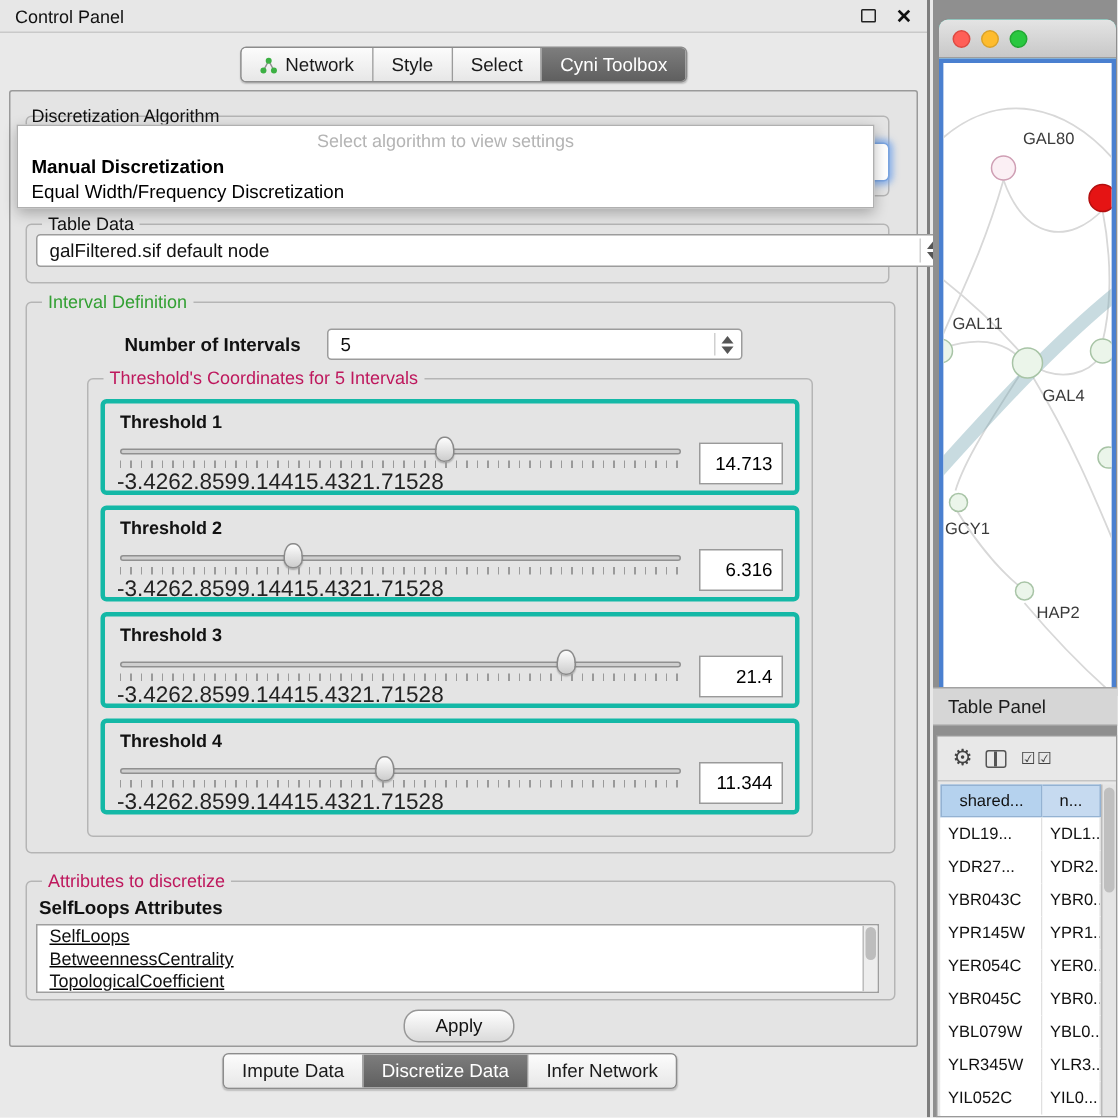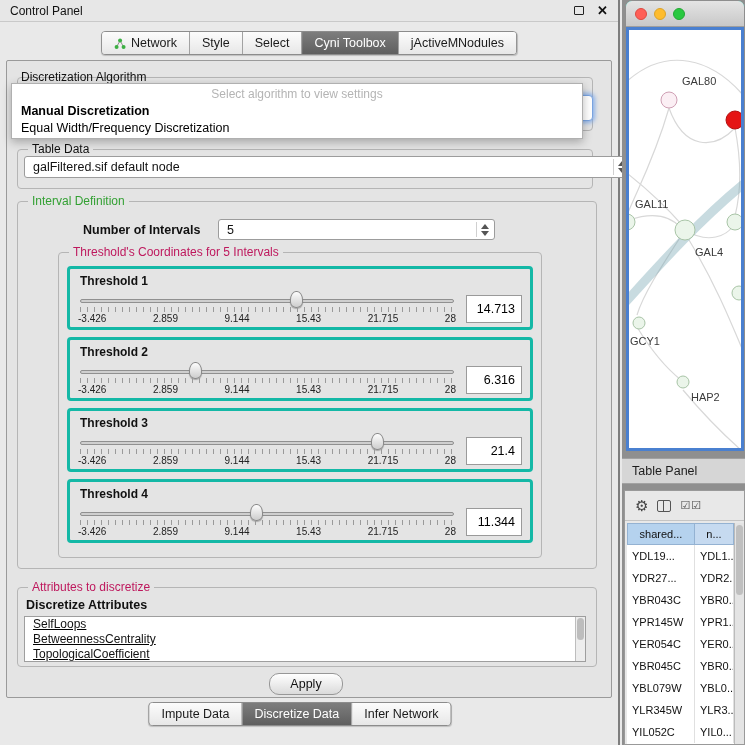--- a/index.html
+++ b/index.html
@@ -52,38 +52,38 @@
   .num-combo { position:absolute; left:200px; top:17px; width:277px; height:21px; }
   .thresholds-group { position:absolute; left:40px; top:50px; width:484px; height:306px; border:1px solid #b5b5b5; border-radius:4px; }
   .th-block { position:relative; margin:7px 8px 6px; height:64px; border:3px solid #14b8a6; border-radius:4px; background:#e4e4e4; }
   .th-block:first-of-type { margin-top:13px; }
   .th-label { position:absolute; top:5px; left:10px; font-weight:bold; font-size:12px; color:#111; }
   .th-row { position:absolute; left:8px; right:8px; top:20px; height:40px; display:flex; align-items:center; gap:10px; }
   .slider-area { flex:1; position:relative; height:40px; }
   .slider-track { position:absolute; left:2px; right:2px; top:10px; height:4px; background:#cfcfcf; border:1px solid #909090; border-radius:2px; }
   .slider-handle { position:absolute; top:2px; left:50%; width:13px; height:17px; margin-left:-6px; background:linear-gradient(#fdfdfd,#cdcdcd); border:1px solid #8a8a8a; border-radius:6px 6px 6px 6px / 9px 9px 6px 6px; box-shadow:0 1px 1px rgba(0,0,0,.25); }
   .slider-ticks { position:absolute; left:2px; right:2px; top:18px; height:5px; background:repeating-linear-gradient(to right, #9a9a9a 0 1px, transparent 1px 7px); }
-  .tick-labels { position:absolute; left:0; right:0; top:24px; display:flex; justify-content:space-between; font-size:10px; color:#222; }
+  .tick-labels { position:absolute; left:0; right:0; top:24px; display:flex; justify-content:flex-start; font-size:15px; color:#222; }
   .th-value { width:56px; height:28px; background:#fff; border:1px solid #9a9a9a; font-size:12.5px; color:#000; display:flex; align-items:center; justify-content:flex-end; padding-right:6px; }
 
   
   .attrs-group { left:10px; top:526px; width:580px; height:80px; }
   .attrs-header { position:absolute; left:8px; top:10px; font-size:12.5px; font-weight:bold; color:#111; }
   .listbox { position:absolute; left:6px; top:28px; width:562px; height:46px; background:#fff; border:1px solid #9e9e9e; overflow:hidden;text-decoration:underline; }
   .list-item { font-size:12px; color:#111; padding-left:8px; line-height:15px; }
   .vscroll { position:absolute; right:0; top:0; bottom:0; width:10px; background:#ededed; border-left:1px solid #bdbdbd; }
   .vthumb { position:absolute; left:1px; right:1px; top:1px; height:22px; background:#bdbdbd; border-radius:4px; }
 
   .apply-btn { position:absolute; left:262px; top:612px; width:74px; height:22px; border:1px solid #979797; border-radius:10px; background:linear-gradient(#ffffff,#dadada); font-size:12.5px; color:#111; font-family:"Liberation Sans", sans-serif; display:flex; align-items:center; justify-content:center; }
 
   .bottom-tabs { top:702px; left:300px; transform:translateX(-50%); }
 
   
   .right-col { position:absolute; left:622px; top:0; width:123px; height:745px; background:#8f8f8f; }
-  .net-window { position:absolute; left:3px; top:0; width:120px; height:452px; background:#5eead4; border:1px solid #8e8e8e; border-radius:7px 7px 0 0; overflow:hidden; }
+  .net-window { position:absolute; left:3px; top:12px; width:120px; height:452px; background:#5eead4; border:1px solid #8e8e8e; border-radius:7px 7px 0 0; overflow:hidden; }
   .mac-bar { height:26px; background:linear-gradient(#e4e4e4,#c8c8c8); border-bottom:1px solid #9e9e9e; display:flex; align-items:center; gap:7px; padding-left:9px; }
   .light { width:12px; height:12px; border-radius:50%; display:inline-block; }
   .light.red { background:#ff5f57; border:1px solid #dd4a42; }
   .light.yellow { background:#febc2e; border:1px solid #dba32a; }
   .light.green { background:#29c840; border:1px solid #23a834; }
   .net-frame { position:absolute; left:0; top:26px; right:0; bottom:0; border:3px solid #4a80d0; background:#fff; overflow:hidden; }
   .net-canvas { position:relative; width:100%; height:100%; background:#fff; }
   .node-label { position:absolute; font-size:11px; color:#3a3a3a; white-space:nowrap; }
 
   .table-panel-bar { position:absolute; left:0; top:458px; width:123px; height:26px; background:#d6d6d6; border-top:1px solid #a2a2a2; border-bottom:1px solid #a2a2a2; display:flex; align-items:center; padding-left:10px; font-size:12.5px; color:#1c1c1c; }
@@ -127,23 +127,20 @@
         <span>Network</span>
       </div>
       <div class="seg">
           <span>Style</span>
         </div>
       <div class="seg">
           <span>Select</span>
         </div>
       <div class="seg selected">
           <span>Cyni Toolbox</span>
-        </div>
-      <div class="seg">
-          <span>jActiveMNodules</span>
         </div>
     </nav>
 
     <div class="cp-content">
 
       <span class="algo-label">Discretization Algorithm</span>
       <div class="group algo-border"></div>
       <div class="algo-combo"></div>
 
       <div class="popup">
@@ -256,21 +253,21 @@
               </div>
               <div class="th-value">11.344</div>
             </div>
           </div>
 
         </div>
       </div>
 
       <div class="group attrs-group">
         <span class="group-label lbl-blue">Attributes to discretize</span>
-        <div class="attrs-header">Discretize Attributes</div>
+        <div class="attrs-header">SelfLoops Attributes</div>
         <div class="listbox">
           <div class="list-item">SelfLoops</div>
           <div class="list-item">BetweennessCentrality</div>
           <div class="list-item">TopologicalCoefficient</div>
           <div class="vscroll">
               <div class="vthumb"></div>
             </div>
         </div>
       </div>
 

